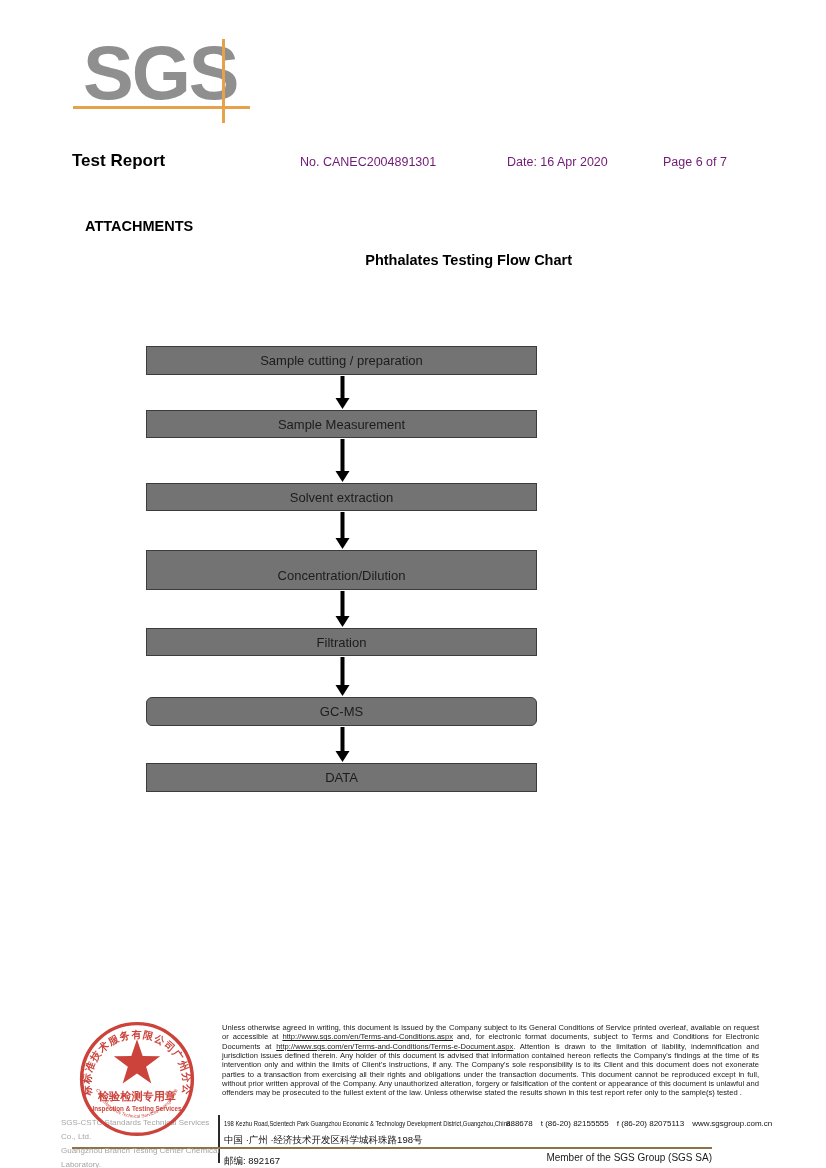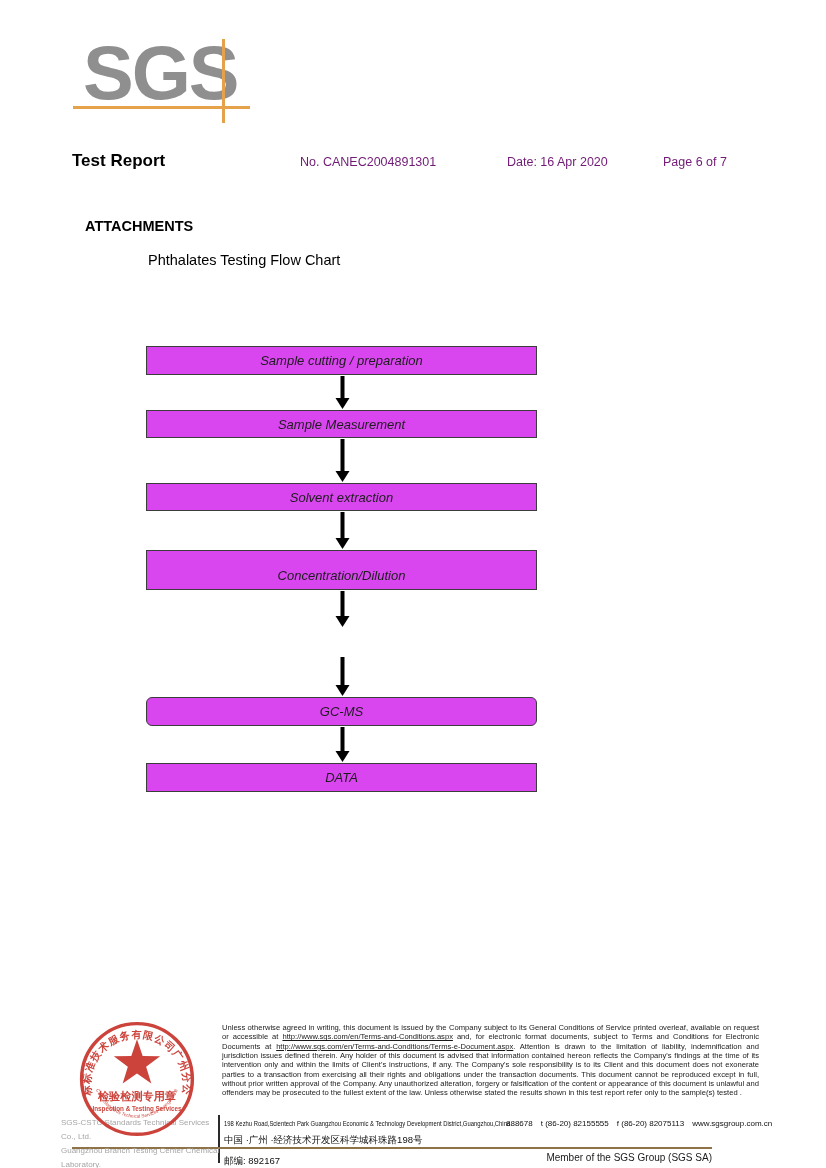--- a/index.html
+++ b/index.html
@@ -16,27 +16,27 @@
   .logo-hline{position:absolute;left:73px;top:106px;width:177px;height:3px;background:#e5a24b;}
   .logo-vline{position:absolute;left:222px;top:39px;width:3px;height:84px;background:#e5a24b;}
   
   .report-title{position:absolute;left:72px;top:151px;font-size:17px;font-weight:bold;color:#000;}
   .hdr{position:absolute;top:155px;font-size:12.5px;color:#701a75;}
   .hdr-no{left:300px;}
   .hdr-date{left:507px;}
   .hdr-page{left:663px;}
   
   .attachments-heading{position:absolute;left:85px;top:218px;font-size:14.5px;font-weight:bold;color:#000;}
-  .flow-title{position:absolute;left:148px;top:252px;width:424px;text-align:left;font-size:14.5px;font-weight:normal;color:#000;}
+  .flow-title{position:absolute;left:148px;top:252px;width:424px;text-align:right;font-size:14.5px;font-weight:bold;color:#000;}
   
   .flowchart{position:absolute;left:146px;top:345px;width:393px;height:450px;}
   .flow-box{
-    position:absolute;left:0;width:391px;border:1.5px solid #3c3c3c;background:#d946ef;
+    position:absolute;left:0;width:391px;border:1.5px solid #3c3c3c;background:#737373;
     display:flex;align-items:center;justify-content:center;
-    font-size:13px;color:#1c1c1c;box-sizing:border-box;font-style:italic;
+    font-size:13px;color:#1c1c1c;box-sizing:border-box;
   }
   .flow-box--low{align-items:flex-end;padding-bottom:6px;}
   .flow-arrow{
     position:absolute;left:50%;transform:translateX(-50%);
     width:15px;display:flex;flex-direction:column;align-items:center;
   }
   .flow-arrow::before{content:"";width:3.5px;flex:1;background:#000;}
   .flow-arrow::after{
     content:"";width:0;height:0;
     border-left:7.5px solid transparent;border-right:7.5px solid transparent;border-top:11px solid #000;
@@ -83,20 +83,21 @@
 
   <div class="flowchart" id="flowchart">
       <div class="flow-box" style="top: 1px; height: 29px;">Sample cutting / preparation</div>
       <div class="flow-arrow" style="top: 31px; height: 33px;"></div>
       <div class="flow-box" style="top: 65px; height: 28px;">Sample Measurement</div>
       <div class="flow-arrow" style="top: 94px; height: 43px;"></div>
       <div class="flow-box" style="top: 138px; height: 28px;">Solvent extraction</div>
       <div class="flow-arrow" style="top: 167px; height: 37px;"></div>
       <div class="flow-box flow-box--low" style="top: 205px; height: 40px;">Concentration/Dilution</div>
       <div class="flow-arrow" style="top: 246px; height: 36px;"></div>
+      <div class="flow-box" style="top: 283px; height: 28px;">Filtration</div>
       <div class="flow-arrow" style="top: 312px; height: 39px;"></div>
       <div class="flow-box" style="top: 352px; height: 29px; border-radius: 6px;">GC-MS</div>
       <div class="flow-arrow" style="top: 382px; height: 35px;"></div>
       <div class="flow-box" style="top: 418px; height: 29px;">DATA</div>
     </div>
 
   <svg class="stamp" viewBox="0 0 126 124" xmlns="http://www.w3.org/2000/svg">
     <circle cx="62" cy="61" r="54.5" fill="none" stroke="#c8342b" stroke-width="3.4"></circle>
     <polygon fill="#c8342b" points="62,22 67.6,38.3 84.8,38.6 71,48.9 76.1,65.4 62,55.5 47.9,65.4 53,48.9 39.2,38.6 56.4,38.3"></polygon>
     <defs>

